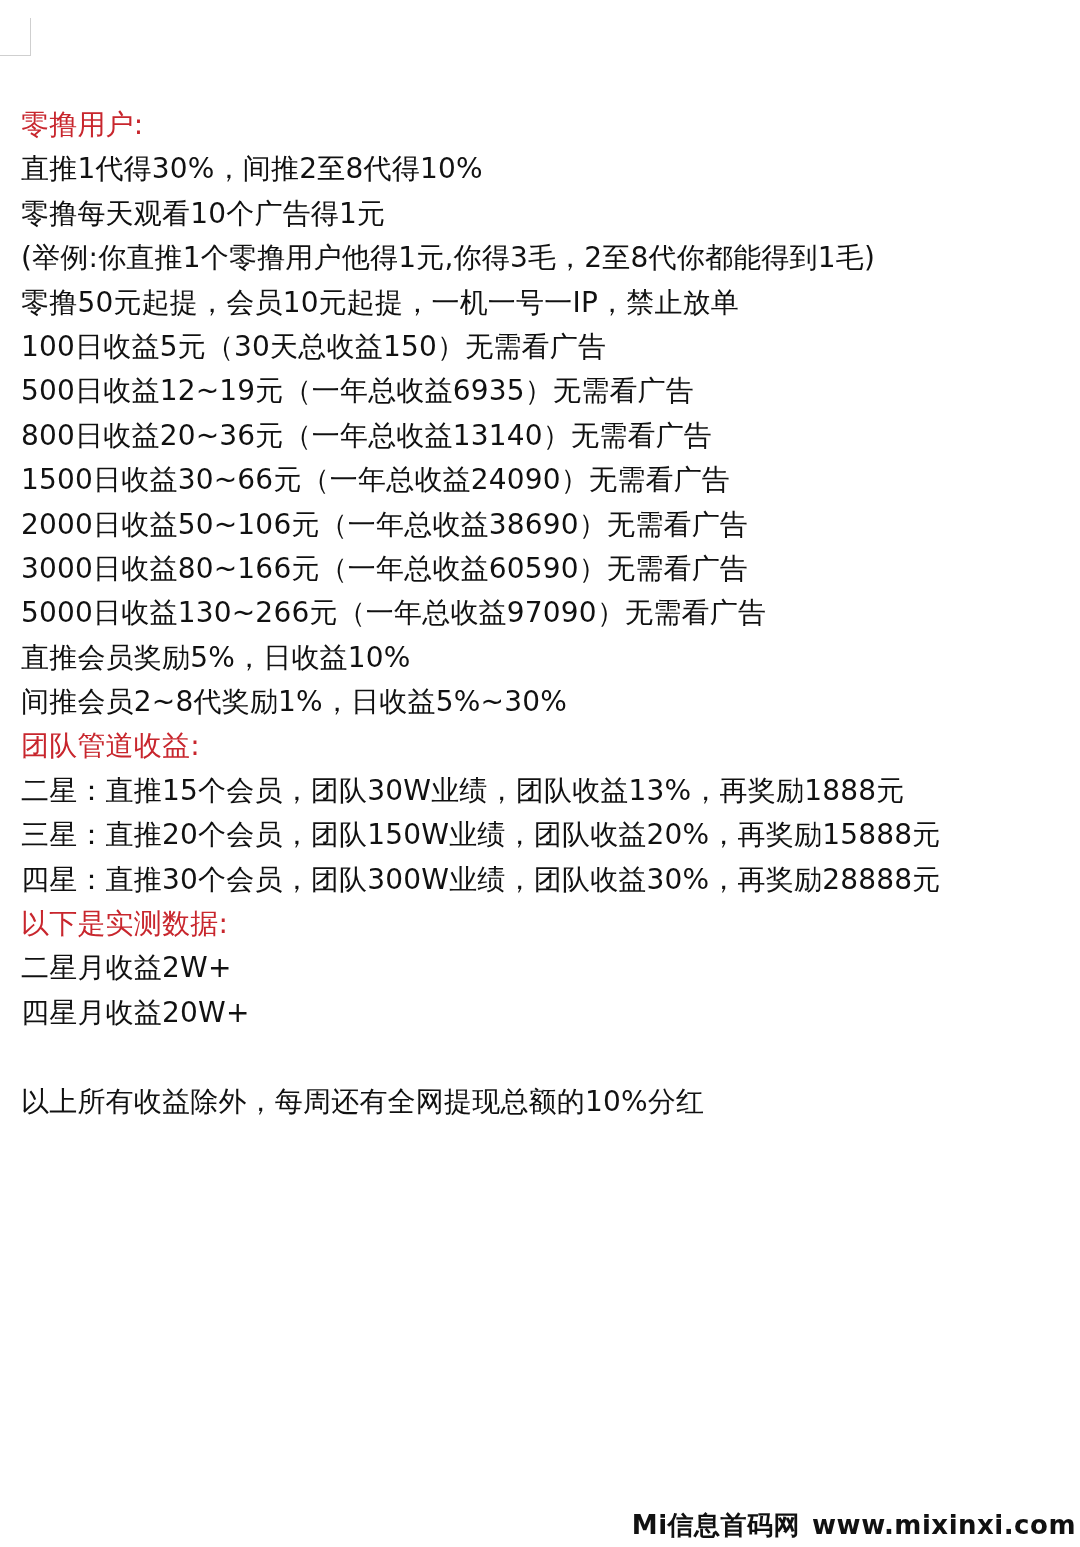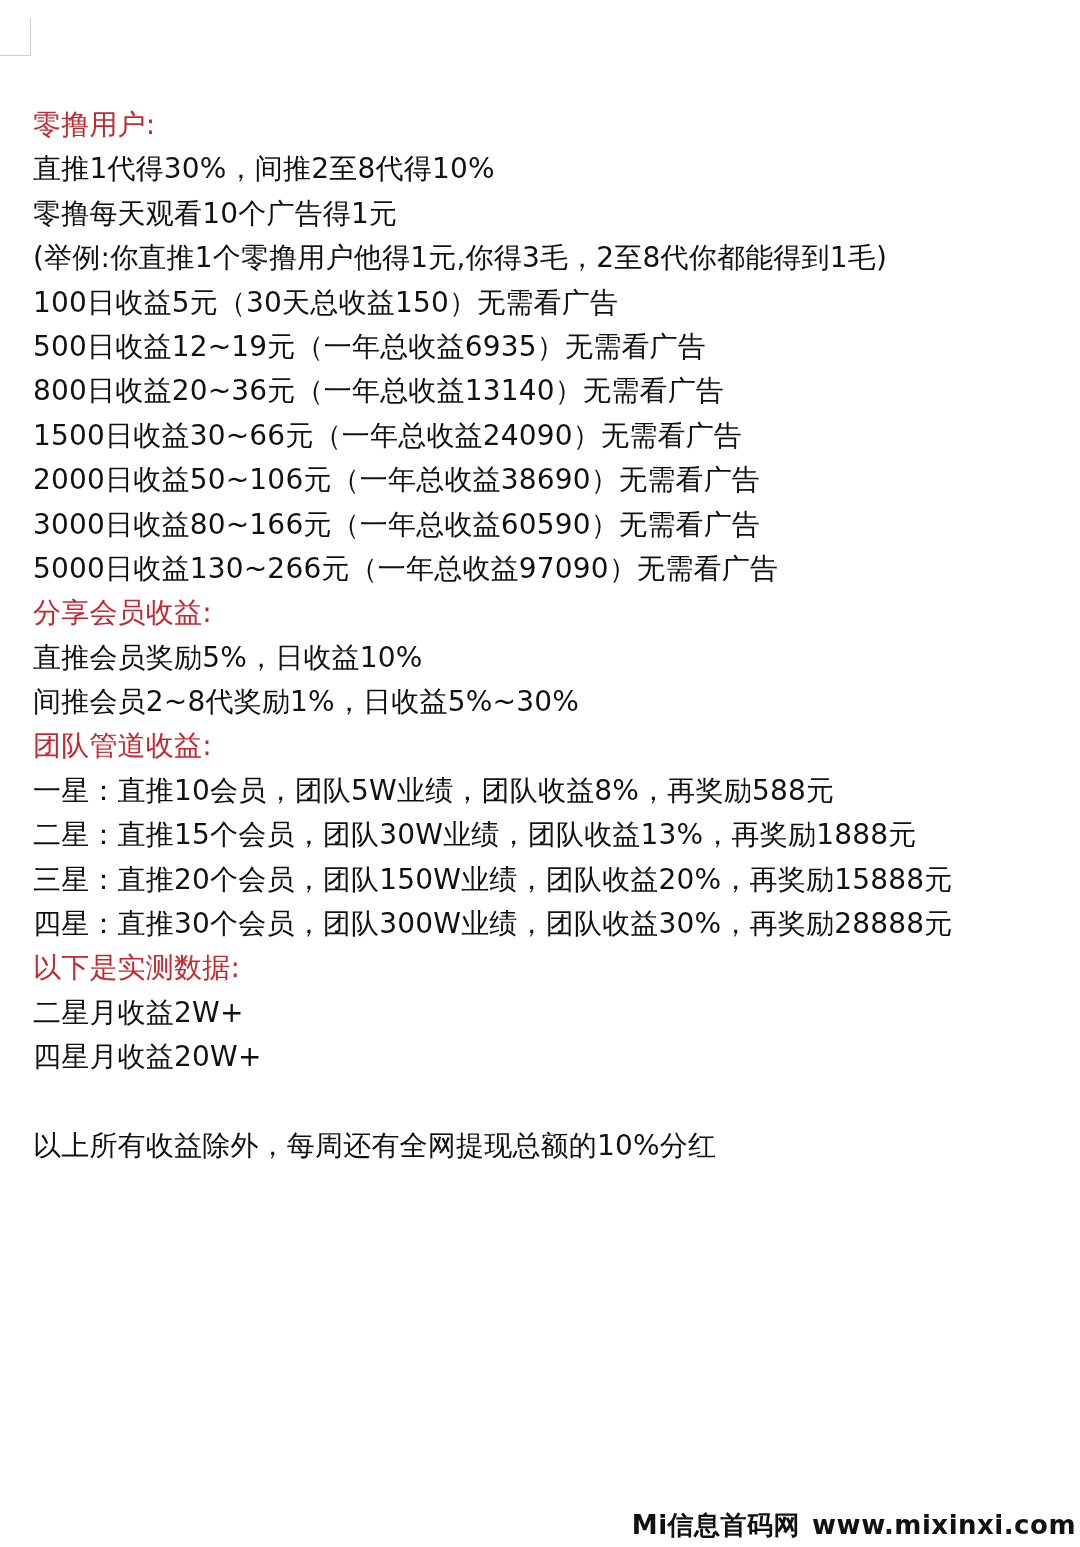--- a/index.html
+++ b/index.html
@@ -19,21 +19,21 @@
       position: absolute;
       left: 0;
       top: 18px;
       width: 30px;
       height: 37px;
       border-right: 1px solid #cfcfcf;
       border-bottom: 1px solid #cfcfcf;
     }
     .content {
       position: absolute;
-      left: 33px;
+      left: 21px;
       top: 103px;
       right: 0;
     }
     .line {
       font-size: 28px;
       line-height: 44.4px;
       height: 44.4px;
       white-space: nowrap;
       letter-spacing: 0.2px;
     }
@@ -64,41 +64,40 @@
 
 <div class="corner-mark"></div>
 
 <div class="content">
 
   <section>
     <div class="line heading">零撸用户:</div>
     <div class="line">直推1代得30%，间推2至8代得10%</div>
     <div class="line">零撸每天观看10个广告得1元</div>
     <div class="line">(举例:你直推1个零撸用户他得1元,你得3毛，2至8代你都能得到1毛)</div>
+    <div class="line">零撸50元起提，会员10元起提，一机一号一IP，禁止放单</div>
   </section>
 
   <section>
     <div class="line">100日收益5元（30天总收益150）无需看广告</div>
     <div class="line">500日收益12~19元（一年总收益6935）无需看广告</div>
     <div class="line">800日收益20~36元（一年总收益13140）无需看广告</div>
     <div class="line">1500日收益30~66元（一年总收益24090）无需看广告</div>
     <div class="line">2000日收益50~106元（一年总收益38690）无需看广告</div>
     <div class="line">3000日收益80~166元（一年总收益60590）无需看广告</div>
     <div class="line">5000日收益130~266元（一年总收益97090）无需看广告</div>
   </section>
 
   <section>
-    <div class="line heading">分享会员收益:</div>
     <div class="line">直推会员奖励5%，日收益10%</div>
     <div class="line">间推会员2~8代奖励1%，日收益5%~30%</div>
   </section>
 
   <section>
     <div class="line heading">团队管道收益:</div>
-    <div class="line">一星：直推10会员，团队5W业绩，团队收益8%，再奖励588元</div>
     <div class="line">二星：直推15个会员，团队30W业绩，团队收益13%，再奖励1888元</div>
     <div class="line">三星：直推20个会员，团队150W业绩，团队收益20%，再奖励15888元</div>
     <div class="line">四星：直推30个会员，团队300W业绩，团队收益30%，再奖励28888元</div>
   </section>
 
   <section>
     <div class="line heading">以下是实测数据:</div>
     <div class="line">二星月收益2W+</div>
     <div class="line">四星月收益20W+</div>
   </section>

